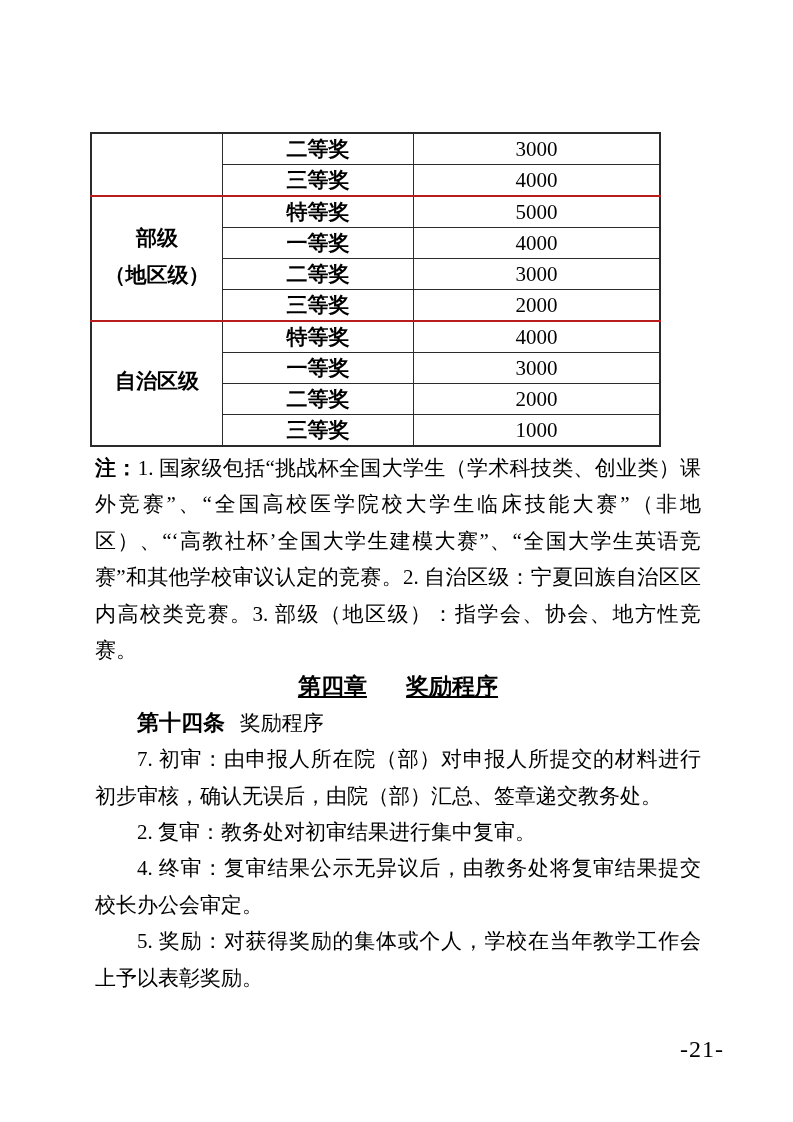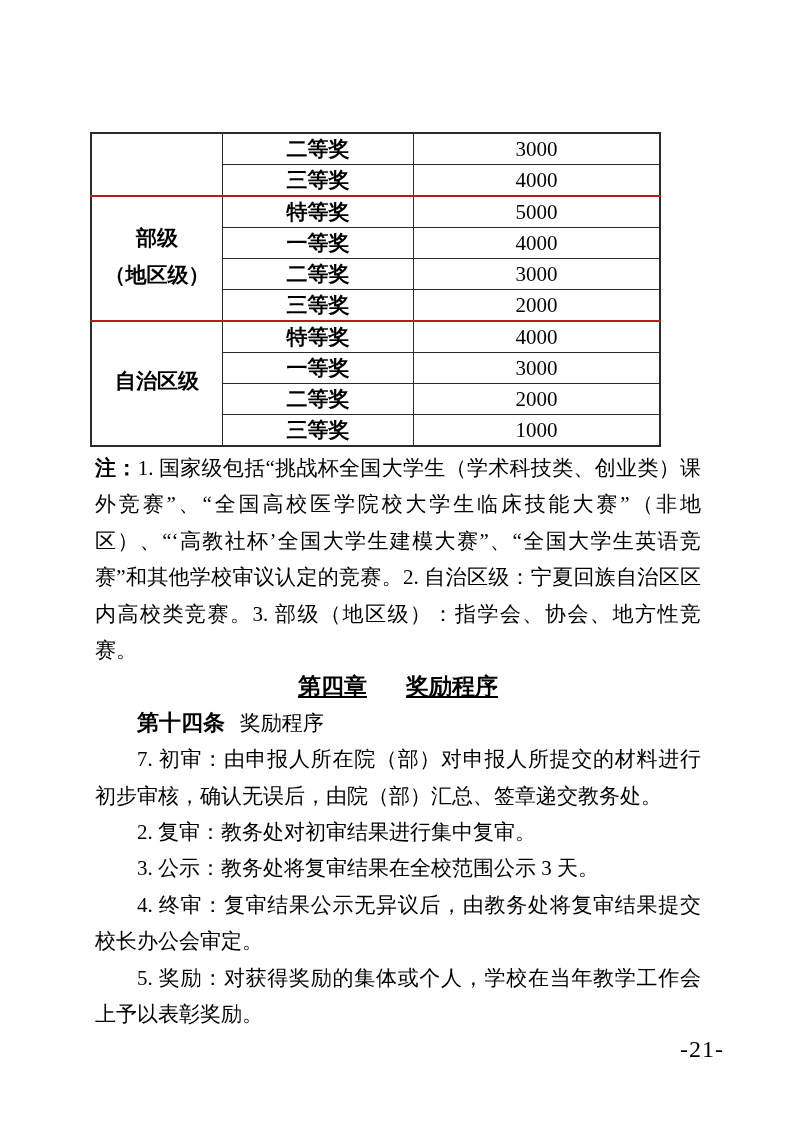--- a/index.html
+++ b/index.html
@@ -139,20 +139,19 @@
 
   <div class="content">
     <p><span class="bold-cjk">注：</span><span>1. 国家级包括“挑战杯全国大学生（学术科技类、创业类）课外竞赛”、“全国高校医学院校大学生临床技能大赛”（非地区）、“‘高教社杯’全国大学生建模大赛”、“全国大学生英语竞赛”和其他学校审议认定的竞赛。2. 自治区级：宁夏回族自治区区内高校类竞赛。3. 部级（地区级）：指学会、协会、地方性竞赛。</span></p>
 
     <p class="chapter-heading"><span>第四章</span><span class="chapter-gap"></span><span>奖励程序</span></p>
 
     <p class="indent"><span class="bold-cjk article-label">第十四条</span><span class="article-gap"></span><span>奖励程序</span></p>
 
     <p class="indent">7. 初审：由申报人所在院（部）对申报人所提交的材料进行初步审核，确认无误后，由院（部）汇总、签章递交教务处。</p>
     <p class="indent">2. 复审：教务处对初审结果进行集中复审。</p>
-    <p class="indent">3. 公示：教务处将复审结果在全校范围公示 3 天。</p>
     <p class="indent">4. 终审：复审结果公示无异议后，由教务处将复审结果提交校长办公会审定。</p>
     <p class="indent">5. 奖励：对获得奖励的集体或个人，学校在当年教学工作会上予以表彰奖励。</p>
   </div>
 
   <div class="page-number">-21-</div>
 
 </div>
 
 </body></html>

